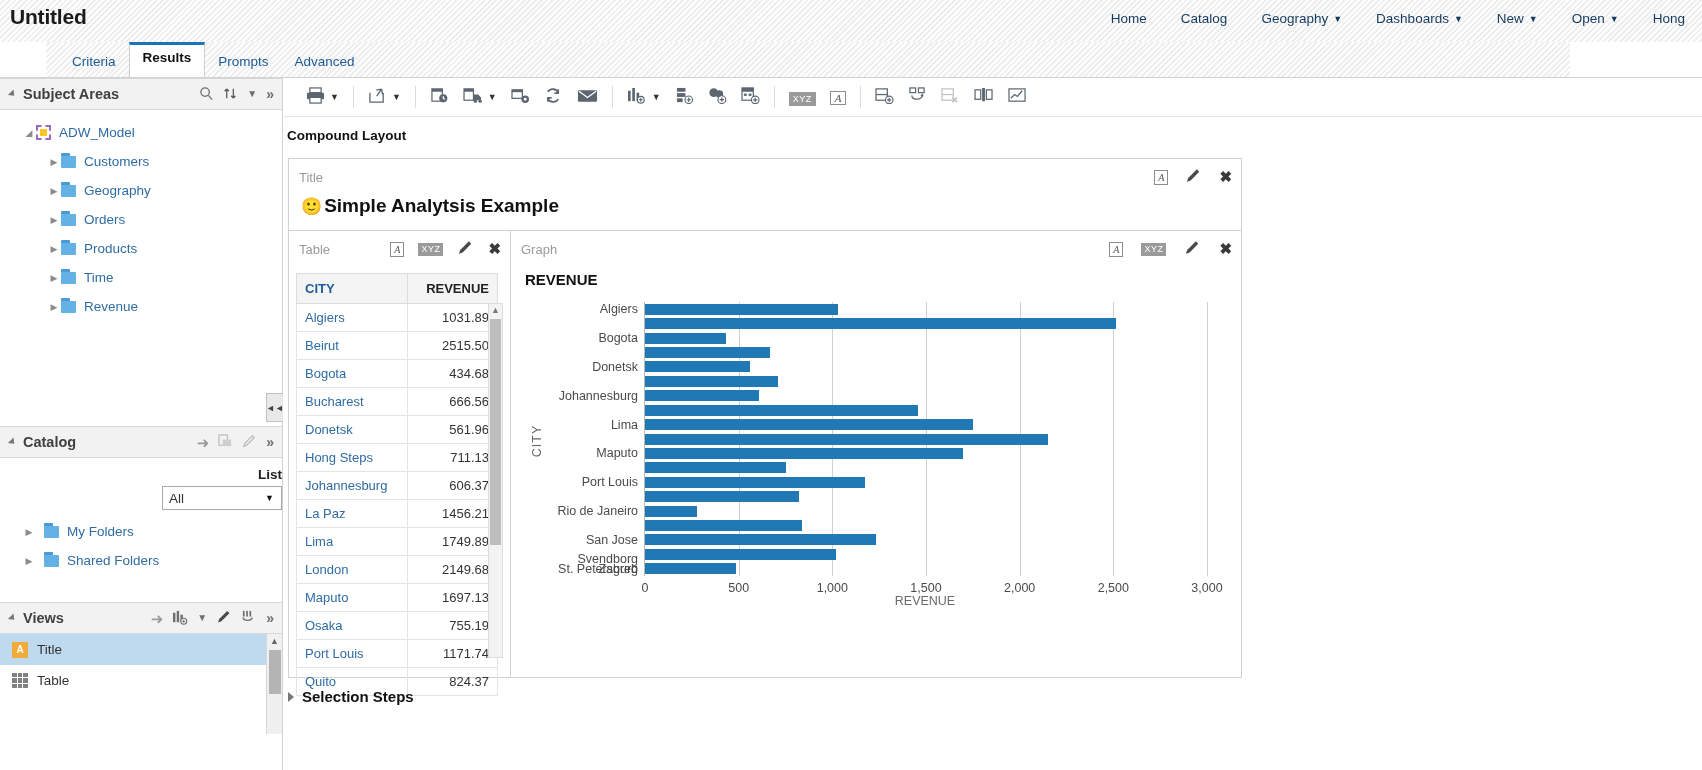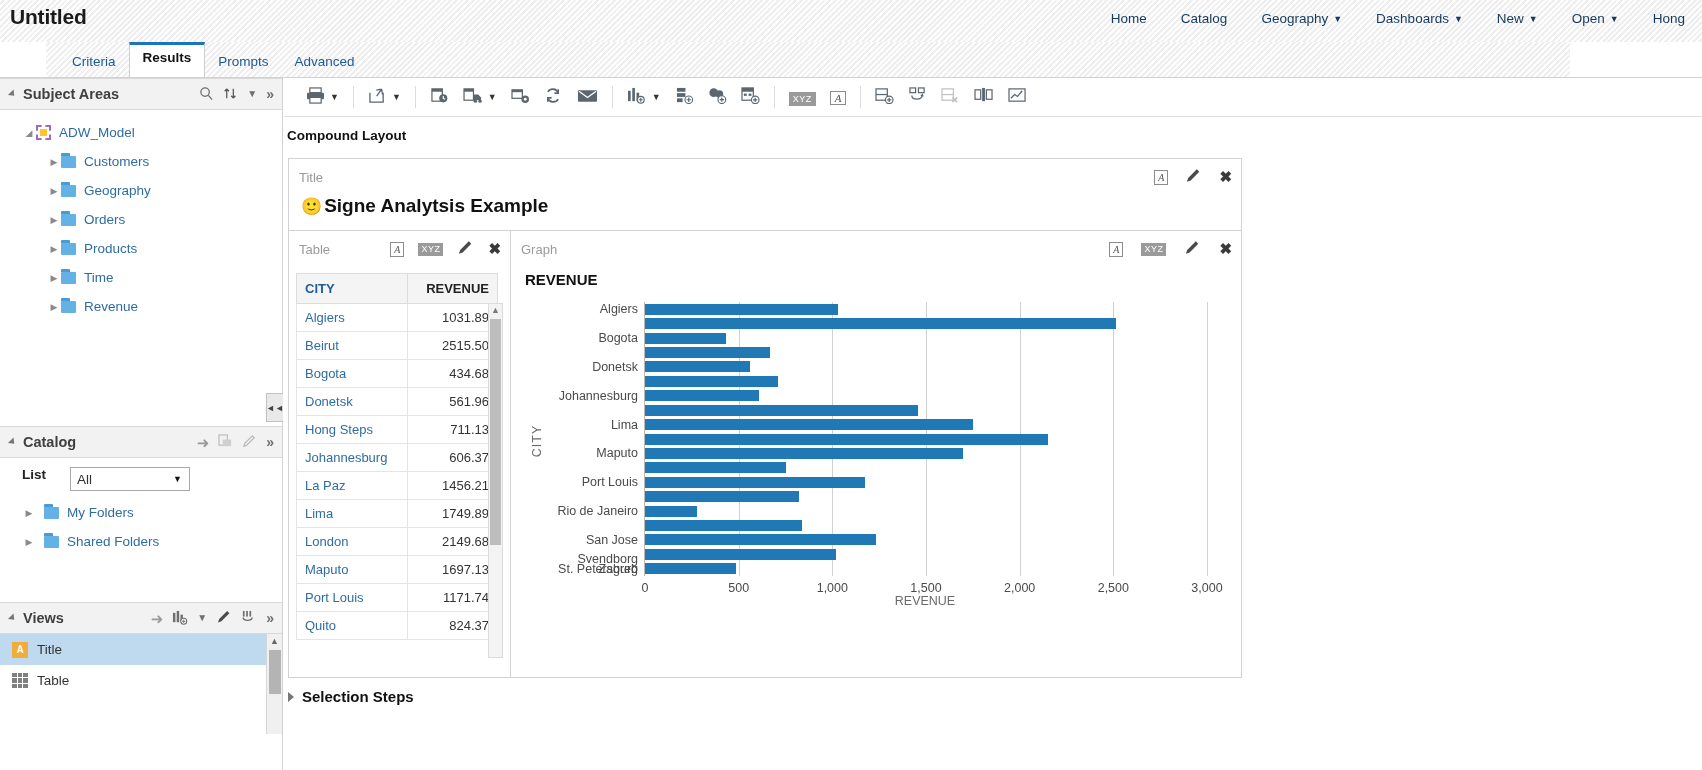--- a/index.html
+++ b/index.html
@@ -93,21 +93,21 @@
   }
   .sa-icon {
     width:15px;height:15px;flex:none;margin-right:8px;position:relative;
     border:2px dashed #9b6bbf; background:#fff;
   }
   .sa-icon:after{ content:""; position:absolute; left:2px; top:2px; right:2px; bottom:2px; background:#ffc627;}
 
   #subject-body { height:316px; position:relative; }
   #catalog-body { height:144px; position:relative; }
   #views-body   { height:100px; position:relative; overflow:hidden; }
-  #list-ctrl { display:flex; align-items:flex-start; gap:24px; padding:9px 0 7px 22px; }
+  #list-ctrl { display:flex; align-items:flex-end; gap:4px; padding:9px 0 7px 22px;flex-direction:column; }
   #list-ctrl .lbl { font-weight:bold; color:#222; font-size:13.5px;}
   .selectbox {
     width:120px;height:24px;border:1px solid #a9a9a9;background:#fff;
     display:flex; align-items:center; padding:0 6px; font-size:13.5px; color:#333;
     position:relative;
   }
   .selectbox .dd { position:absolute; right:7px; font-size:9px; color:#111; }
 
   .viewrow { display:flex; align-items:center; height:31px; padding-left:12px; gap:9px; font-size:13.5px;}
   .viewrow.sel { background:#bfd9ef; }
@@ -578,21 +578,21 @@
           <span class="pencil">
             <svg width="17" height="17" viewBox="0 0 18 18">
                 <path d="M2 15.5l1.4-3.9L12.5 2.5l2.6 2.6-9.1 9.1z" fill="#4a4a4a"></path>
               </svg>
           </span>
           <span class="xclose">✖</span>
         </span>
       </div>
       <div id="title-text">
         <span class="emoji">🙂</span>
-        <span>Signe Analytsis Example</span>
+        <span>Simple Analytsis Example</span>
       </div>
     </div>
 
     <div id="lower">
 
       <div id="table-view">
         <div class="vpanel-hdr">
           <span class="vlabel">Table</span>
           <span class="hicons" style="gap:14px">
             <span class="ibox">A</span>
@@ -620,20 +620,24 @@
                 </tr>
                 <tr>
                   <td class="city">Beirut</td>
                   <td class="num">2515.50</td>
                 </tr>
                 <tr>
                   <td class="city">Bogota</td>
                   <td class="num">434.68</td>
                 </tr>
                 <tr>
+                  <td class="city">Bucharest</td>
+                  <td class="num">666.56</td>
+                </tr>
+                <tr>
                   <td class="city">Donetsk</td>
                   <td class="num">561.96</td>
                 </tr>
                 <tr>
                   <td class="city">Hong Steps</td>
                   <td class="num">711.13</td>
                 </tr>
                 <tr>
                   <td class="city">Johannesburg</td>
                   <td class="num">606.37</td>
@@ -646,20 +650,24 @@
                   <td class="city">Lima</td>
                   <td class="num">1749.89</td>
                 </tr>
                 <tr>
                   <td class="city">London</td>
                   <td class="num">2149.68</td>
                 </tr>
                 <tr>
                   <td class="city">Maputo</td>
                   <td class="num">1697.13</td>
+                </tr>
+                <tr>
+                  <td class="city">Osaka</td>
+                  <td class="num">755.19</td>
                 </tr>
                 <tr>
                   <td class="city">Port Louis</td>
                   <td class="num">1171.74</td>
                 </tr>
                 <tr>
                   <td class="city">Quito</td>
                   <td class="num">824.37</td>
                 </tr>
               </tbody>

